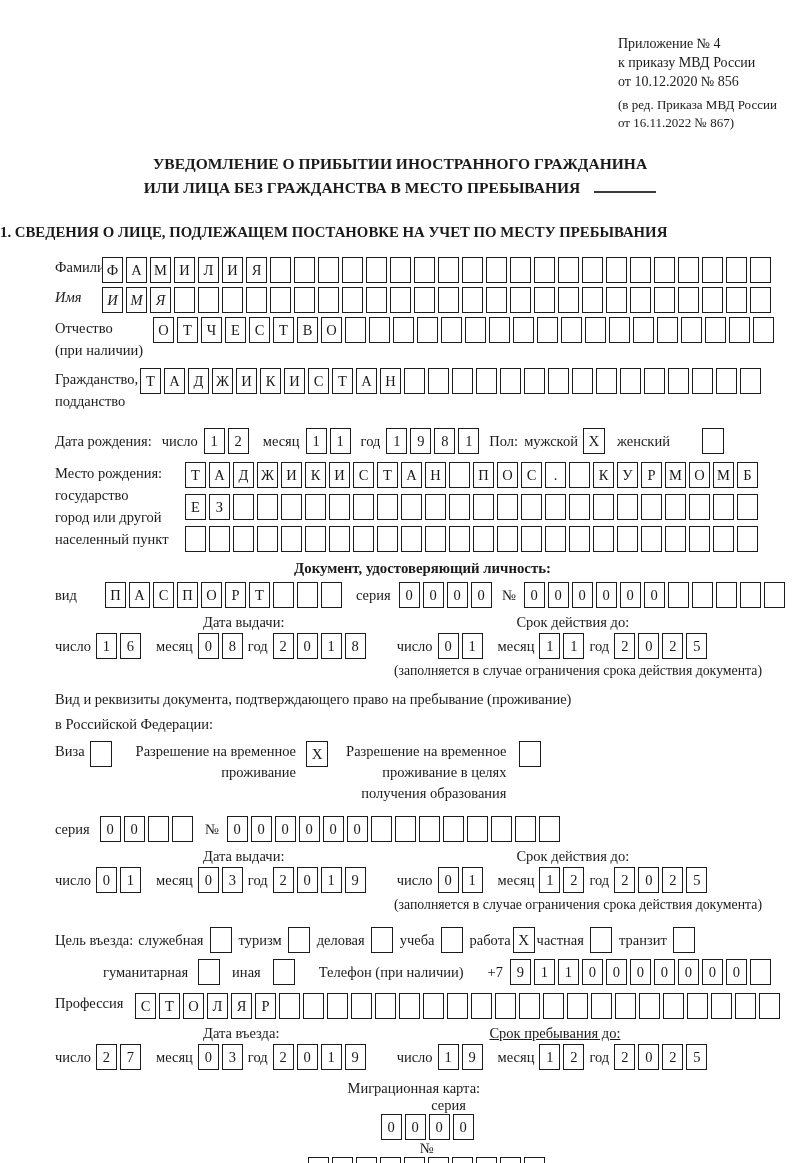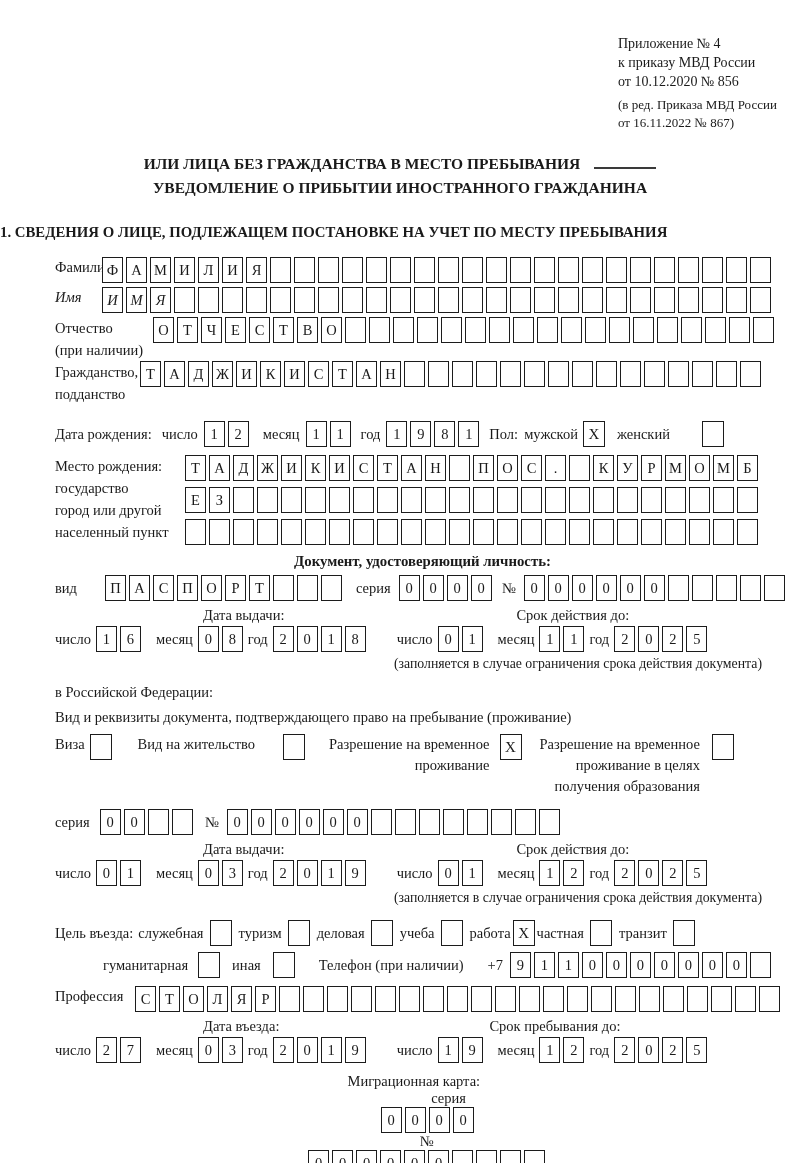--- a/index.html
+++ b/index.html
@@ -28,30 +28,30 @@
     width:22px;height:26px;box-sizing:border-box;border:1.6px solid #1c1c1c;
     display:inline-flex;align-items:center;justify-content:center;font-size:15px;flex:0 0 auto;
   }
   .frow{display:flex;align-items:flex-start;}
   .lbl{font-size:14.5px;line-height:21px;flex:0 0 auto;}
   .lblcol{font-size:14.5px;line-height:22px;flex:0 0 auto;}
   
   .row-surname{margin-top:16px;}
   .row-name{margin-top:4px;font-style:italic;}
   .row-patronymic{margin-top:4px;}
-  .row-citizenship{}
+  .row-citizenship{margin-top:7px;}
   .w47{width:47px;} .w98{width:98px;} .w85{width:85px;} .w130{width:130px;} .w50{width:50px;} .w63{width:63px;} .w76{width:78px;} .w148{width:150px;}
   .row-birthdate{margin-top:16px;display:flex;align-items:center;font-size:14.5px;}
   .row-birthdate .cells{margin:0 6px;}
   .row-birthplace{margin-top:8px;}
   .bp-rows{display:flex;flex-direction:column;gap:6px;}
   .doc-header{text-align:center;font-weight:bold;font-size:14.8px;margin-top:8px;}
   .row-vid{margin-top:5px;display:flex;align-items:center;font-size:14.5px;}
   .date-headers{display:flex;font-size:14.5px;margin-top:6px;}
-  .dh1{margin-left:148px;} .dh2{margin-left:232px;} .dh2b{margin-left:210px;}
+  .dh1{margin-left:148px;} .dh2{margin-left:232px;} .dh2b{margin-left:210px;text-decoration:underline;}
   .daterow{display:flex;align-items:center;font-size:14.5px;margin-top:2px;}
   .daterow .cells{margin:0 5px;}
   .gap-right{margin-left:26px;}
   .note{font-size:13.8px;text-align:right;padding-right:28px;margin-top:4px;}
   .intro{font-size:14.5px;margin-top:8px;line-height:25px;}
   .row-options{display:flex;align-items:flex-start;margin-top:4px;font-size:14.5px;}
   .opt{display:flex;align-items:flex-start;}
   .opt .txt{text-align:right;line-height:21px;}
   .row-series2{display:flex;align-items:center;font-size:14.5px;margin-top:12px;}
   .row-purpose{display:flex;align-items:center;font-size:14.5px;margin-top:14px;}
@@ -70,22 +70,22 @@
     <div>Приложение № 4</div>
     <div>к приказу МВД России</div>
     <div>от 10.12.2020 № 856</div>
   </div>
   <div class="edition">
     <div>(в ред. Приказа МВД России</div>
     <div>от 16.11.2022 № 867)</div>
   </div>
 
   <div class="title">
+    <div>УВЕДОМЛЕНИЕ О ПРИБЫТИИ ИНОСТРАННОГО ГРАЖДАНИНА</div>
     <div><span>ИЛИ ЛИЦА БЕЗ ГРАЖДАНСТВА В МЕСТО ПРЕБЫВАНИЯ</span><span class="blank"></span></div>
-    <div>УВЕДОМЛЕНИЕ О ПРИБЫТИИ ИНОСТРАННОГО ГРАЖДАНИНА</div>
   </div>
 
   <div class="section-title">1. СВЕДЕНИЯ О ЛИЦЕ, ПОДЛЕЖАЩЕМ ПОСТАНОВКЕ НА УЧЕТ ПО МЕСТУ ПРЕБЫВАНИЯ</div>
 
   <div class="content">
 
     <div class="frow row-surname">
       <div class="lbl w47">Фамилия</div>
       <div class="cells">
           <span class="cell">Ф</span>
@@ -411,31 +411,27 @@
       <span class="cells">
           <span class="cell">2</span>
           <span class="cell">0</span>
           <span class="cell">2</span>
           <span class="cell">5</span>
         </span>
     </div>
     <div class="note">(заполняется в случае ограничения срока действия документа)</div>
 
     <div class="intro">
+      <div>Вид и реквизиты документа, подтверждающего право на пребывание (проживание)</div>
       <div>в Российской Федерации:</div>
-      <div>Вид и реквизиты документа, подтверждающего право на пребывание (проживание)</div>
     </div>
     <div class="row-options">
       <div class="opt">
         <span class="txt">Виза</span>
         <span class="checkbox" style="margin-left:5px"></span>
-      </div>
-      <div class="opt" style="margin-left:26px">
-        <span class="txt">Вид на жительство</span>
-        <span class="checkbox" style="margin-left:28px"></span>
       </div>
       <div class="opt" style="margin-left:24px">
         <span class="txt">
           <div>Разрешение на временное</div>
           <div>проживание</div>
         </span>
         <span class="checkbox" style="margin-left:10px">X</span>
       </div>
       <div class="opt" style="margin-left:18px">
         <span class="txt">

